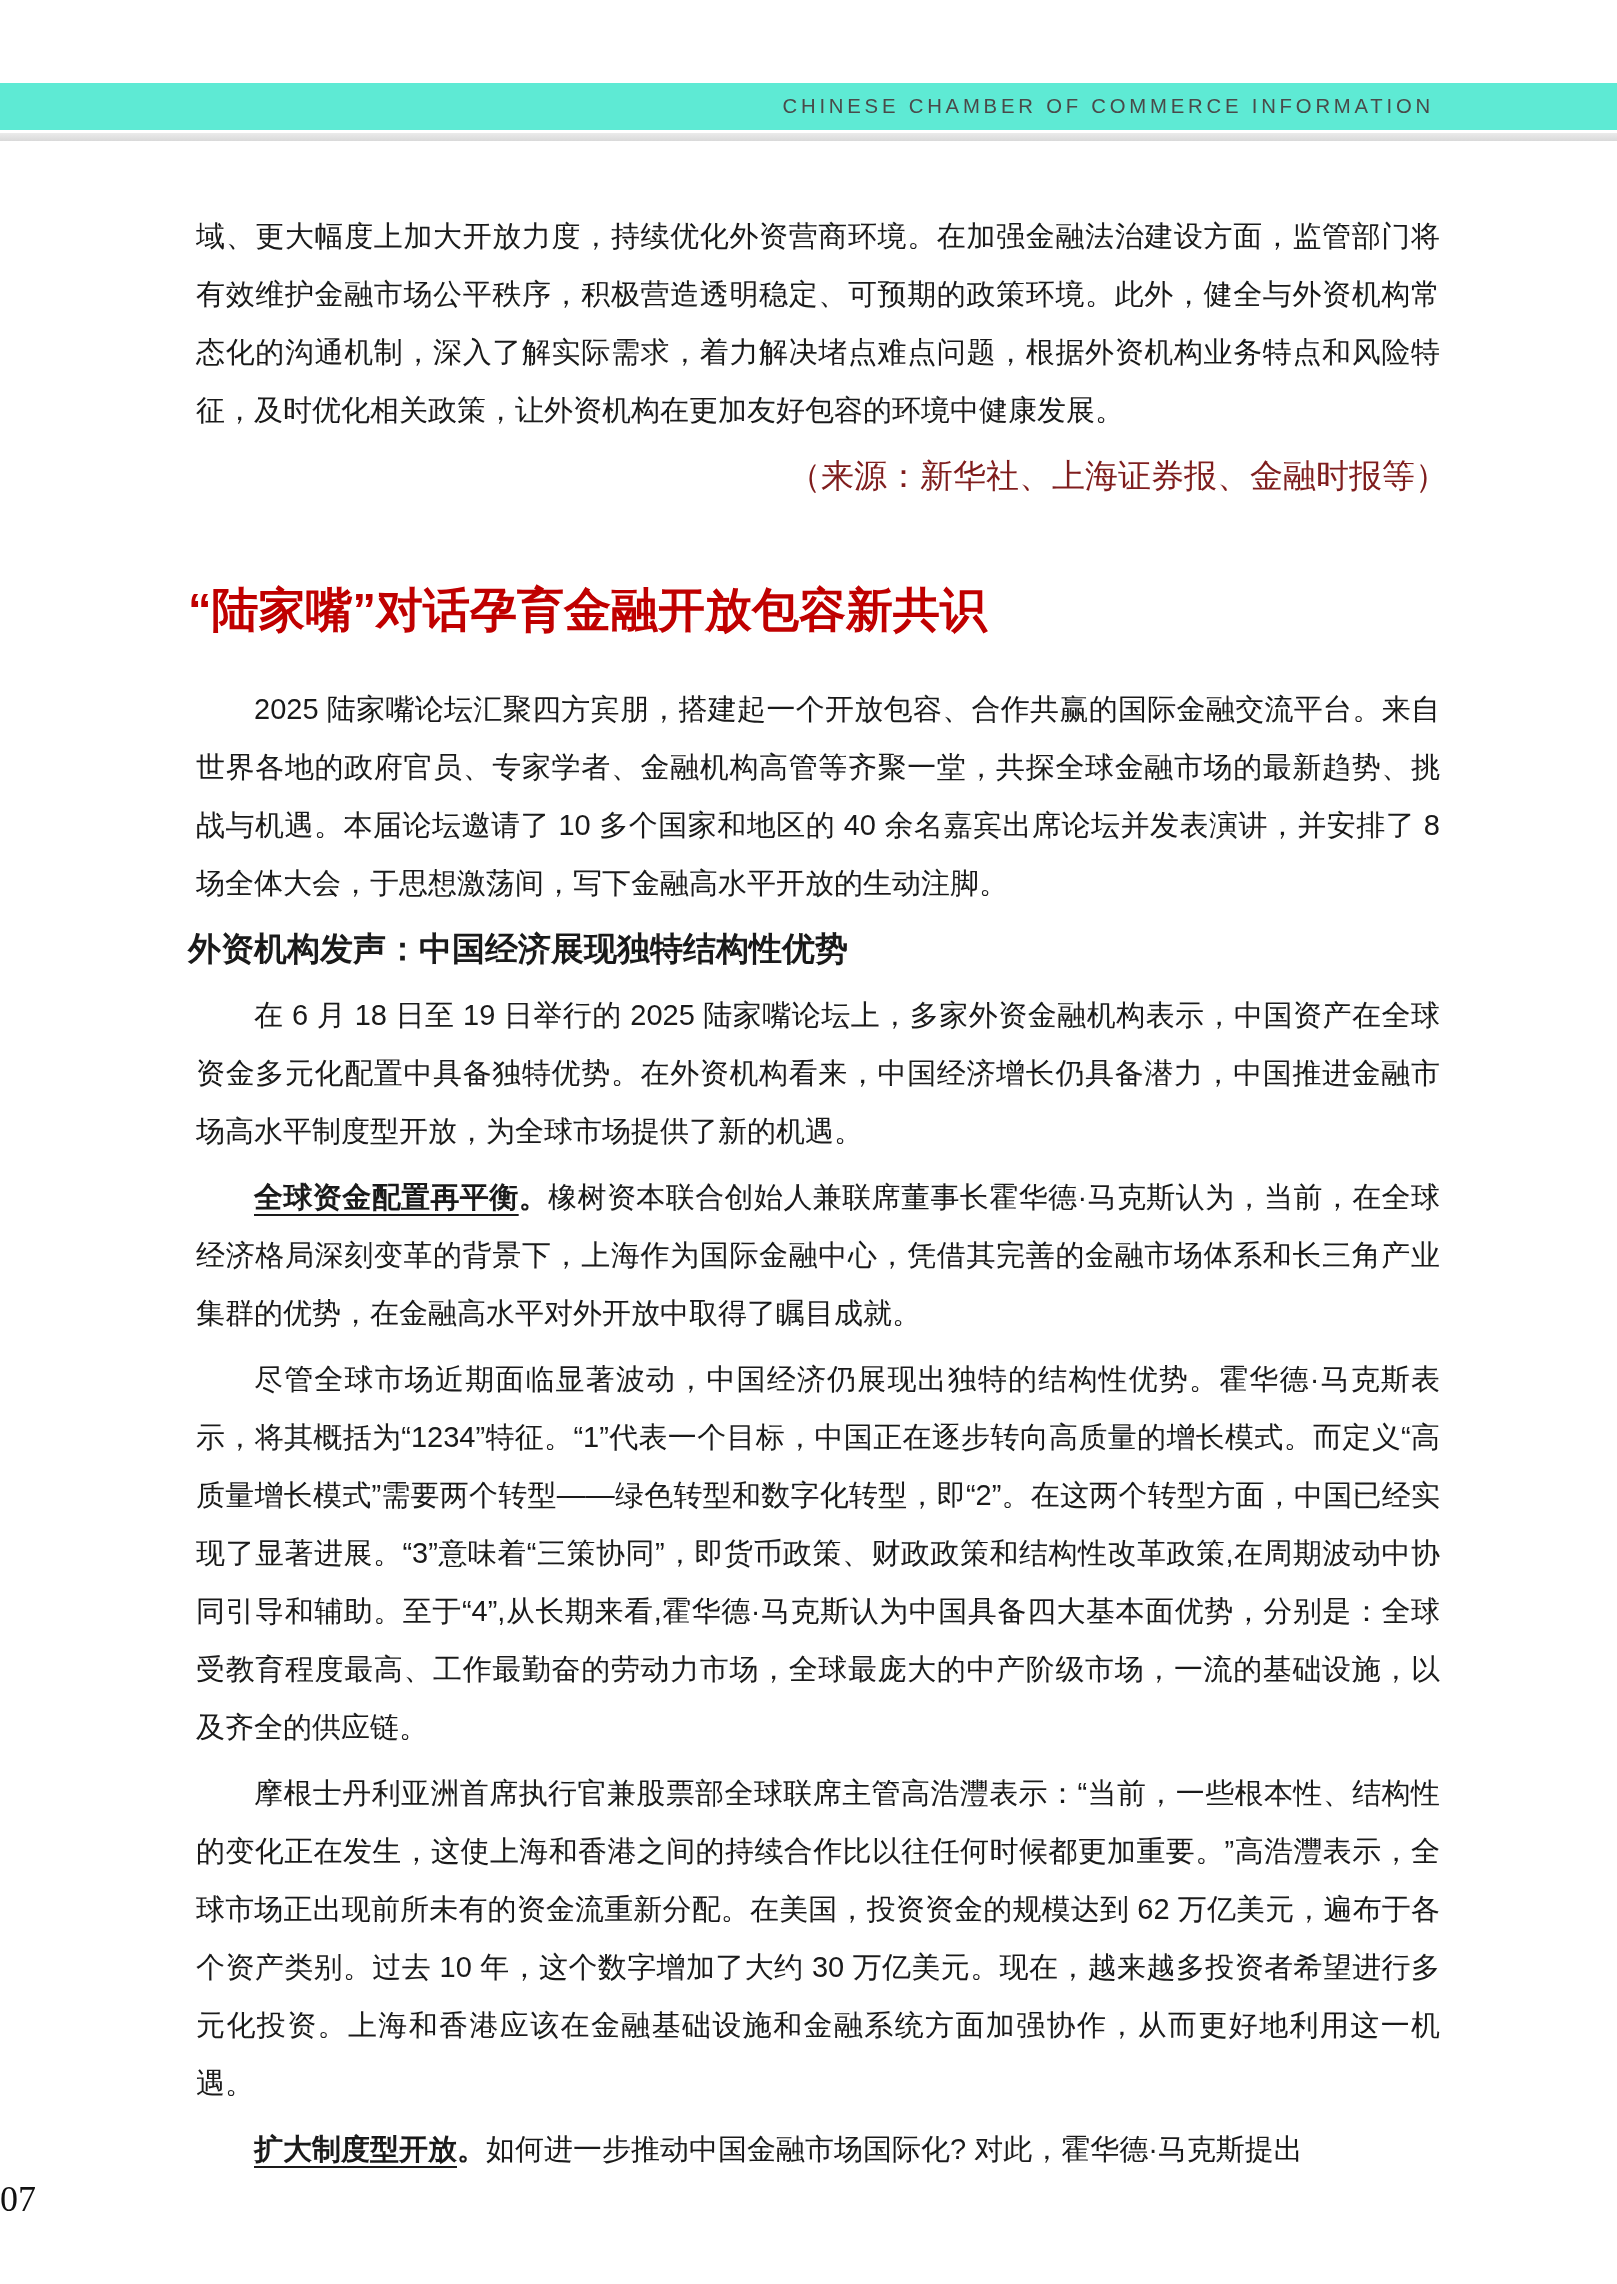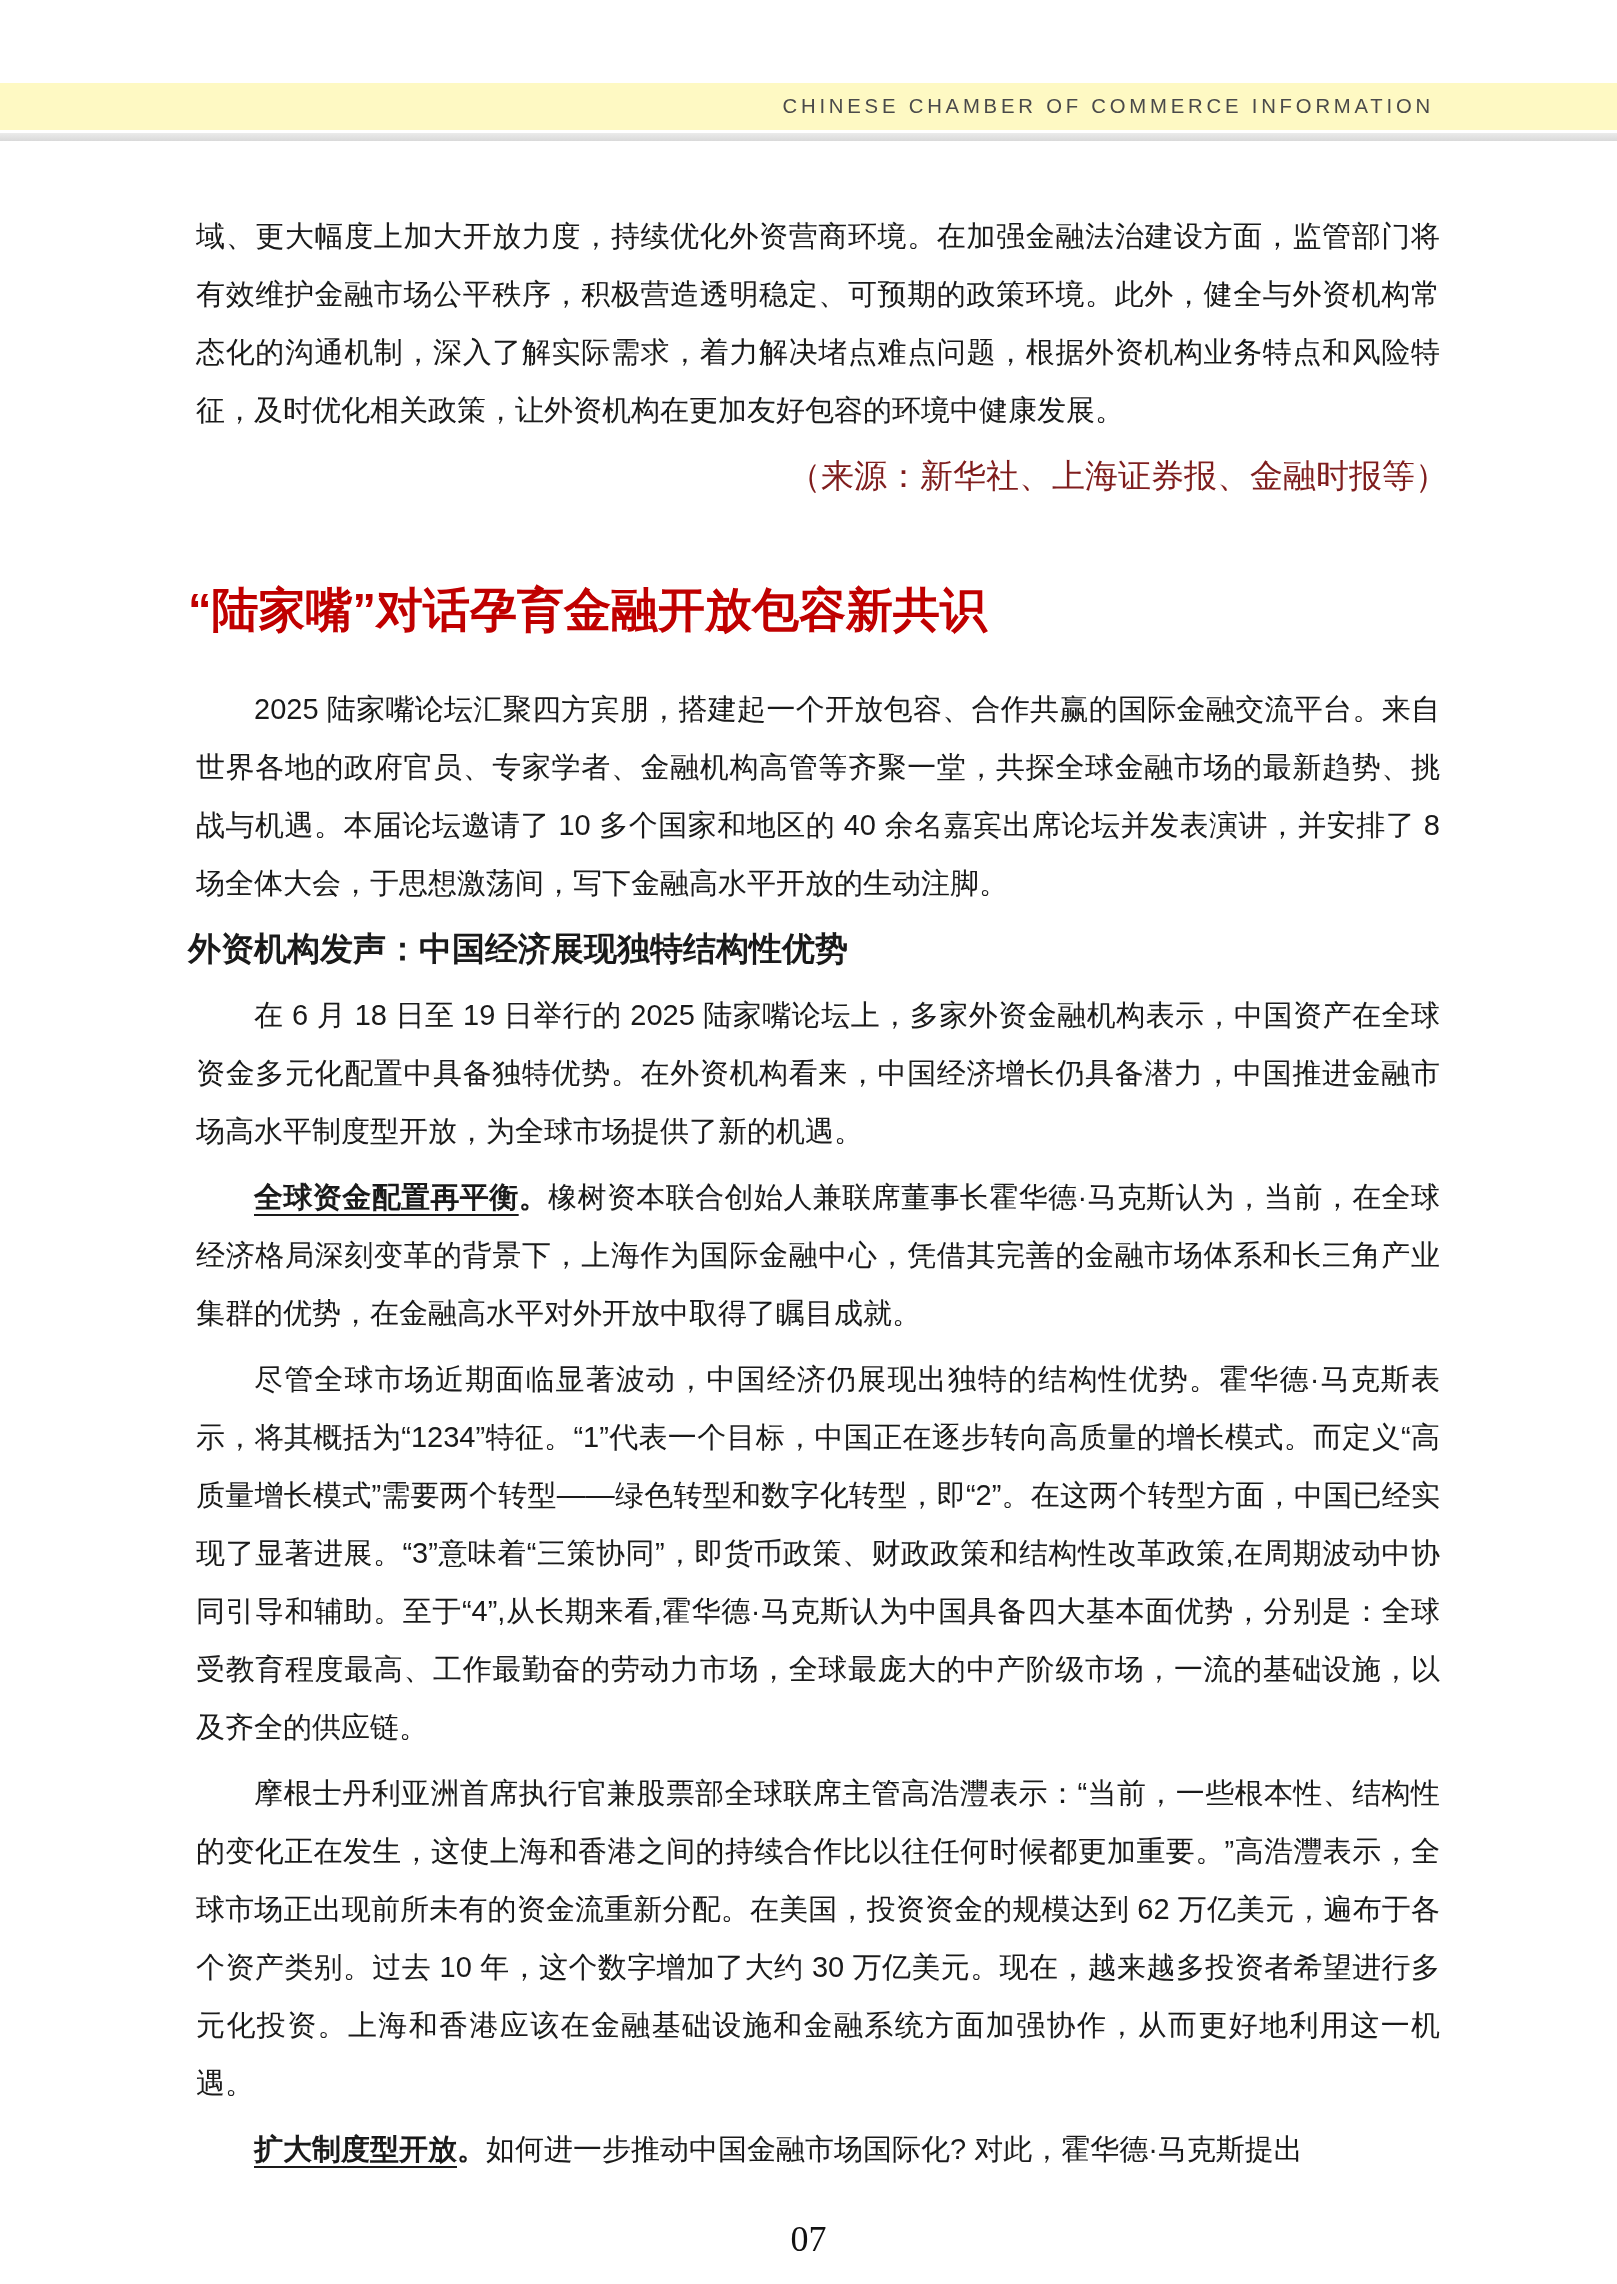--- a/index.html
+++ b/index.html
@@ -11,21 +11,21 @@
     font-family: "Liberation Sans", sans-serif;
     color: #1a1a1a;
     overflow: hidden;
   }
 
   
   .banner {
     position: absolute;
     left: 0; top: 83px;
     width: 100%; height: 47px;
-    background: #fef9c3;
+    background: #5eead4;
   }
   .banner-title {
     position: absolute;
     right: 183px; top: 0;
     height: 47px;
     line-height: 47px;
     font-size: 20.3px;
     letter-spacing: 3.8px;
     color: #4a4a4a;
     white-space: nowrap;
@@ -83,26 +83,24 @@
     text-decoration: underline;
     text-decoration-thickness: 2.3px;
     text-underline-offset: 6.8px;
   }
 
   
   .page-number {
     position: absolute;
     left: 0; top: 2180px;
     width: 100%;
-    text-align: center;
     font-family: "Liberation Serif", serif;
     font-size: 36px;
     line-height: 39px;
     color: #111111;
-    margin-top: 40px;
   }
 </style>
 </head>
 <body>
 
 <div class="page">
 
   <div class="banner">
     <span class="banner-title">CHINESE CHAMBER OF COMMERCE INFORMATION</span>
   </div>

